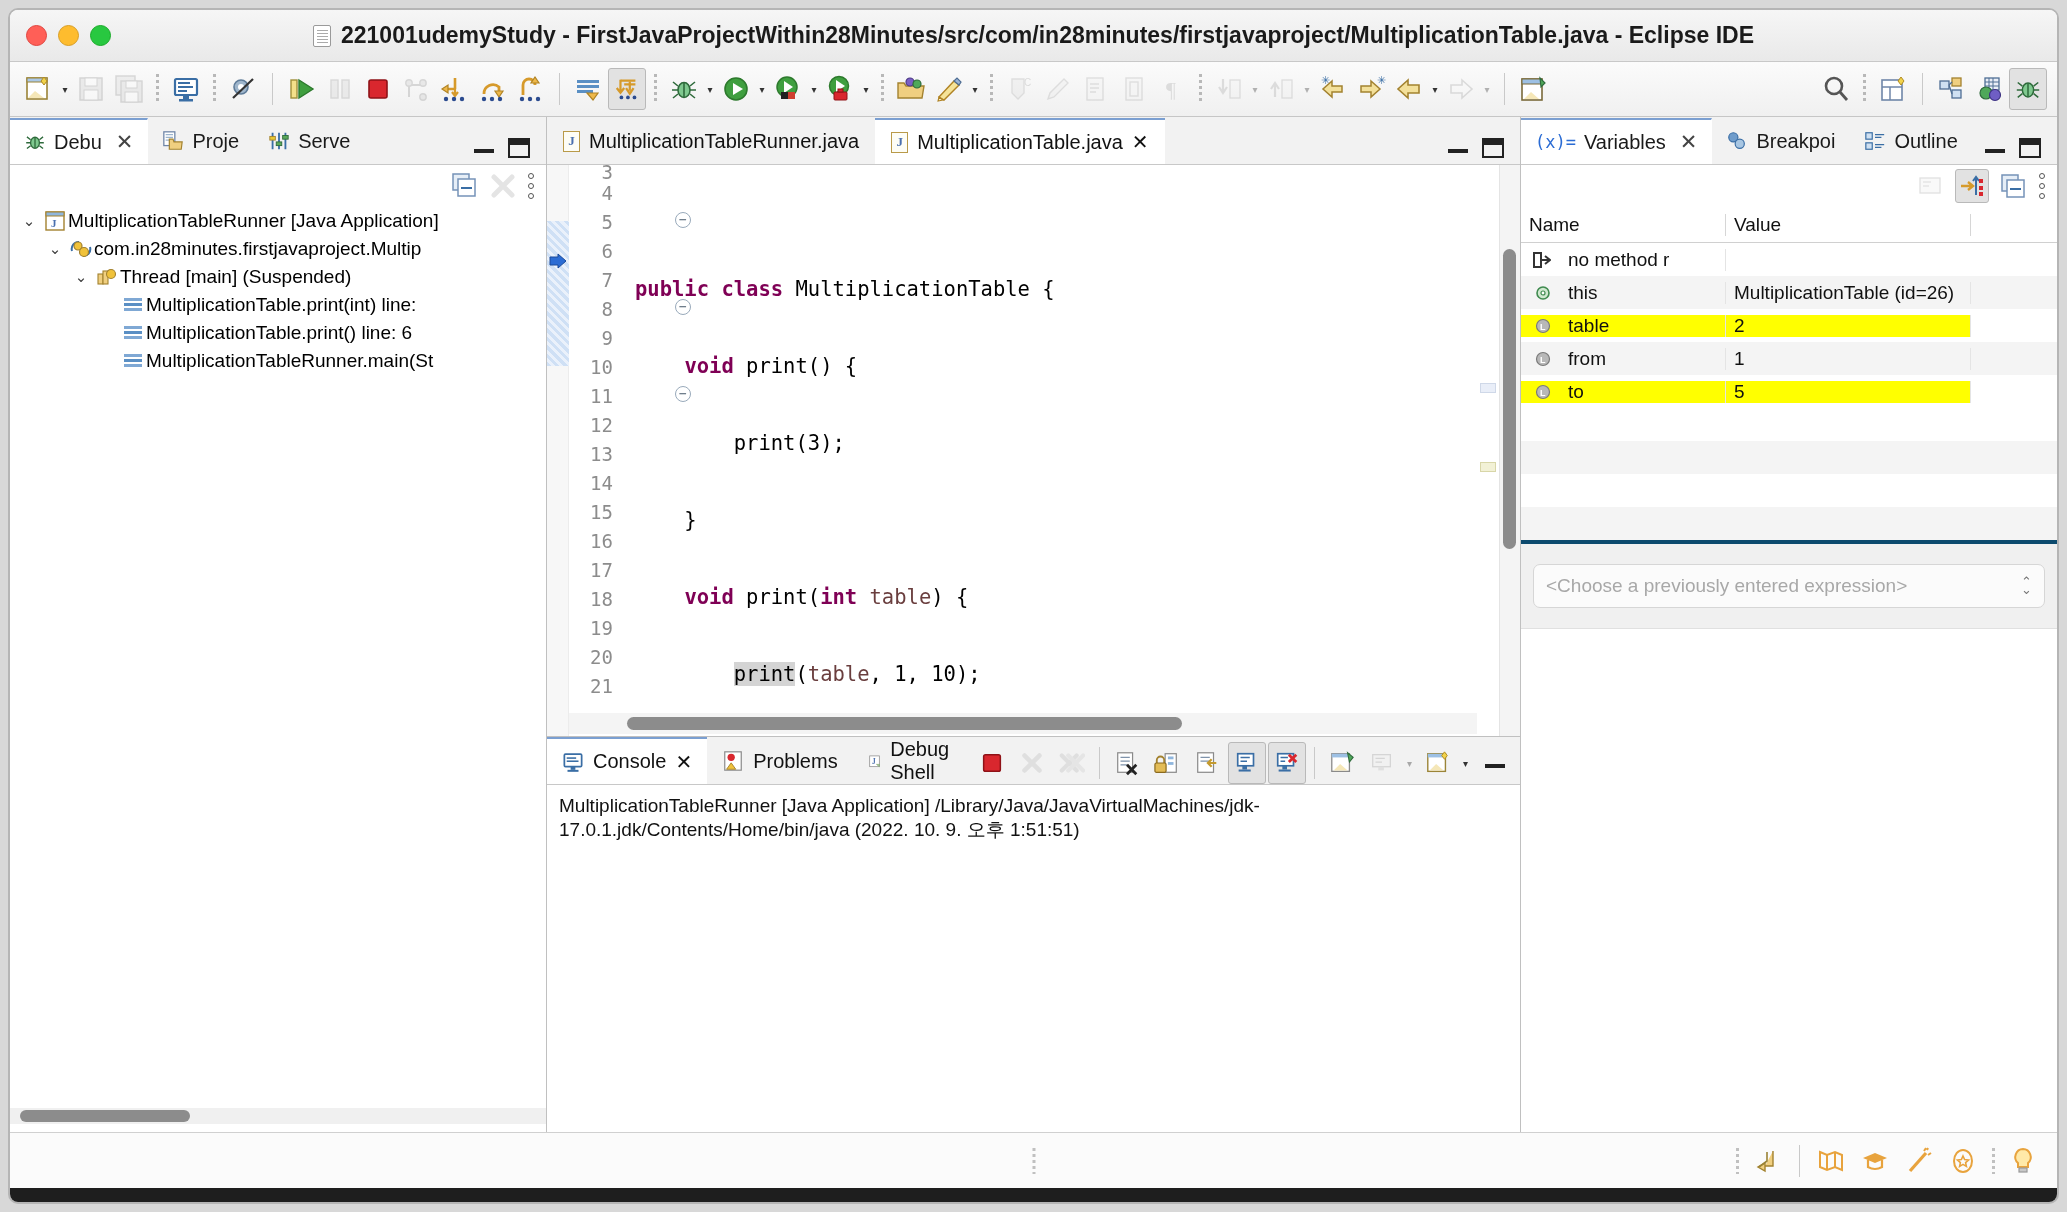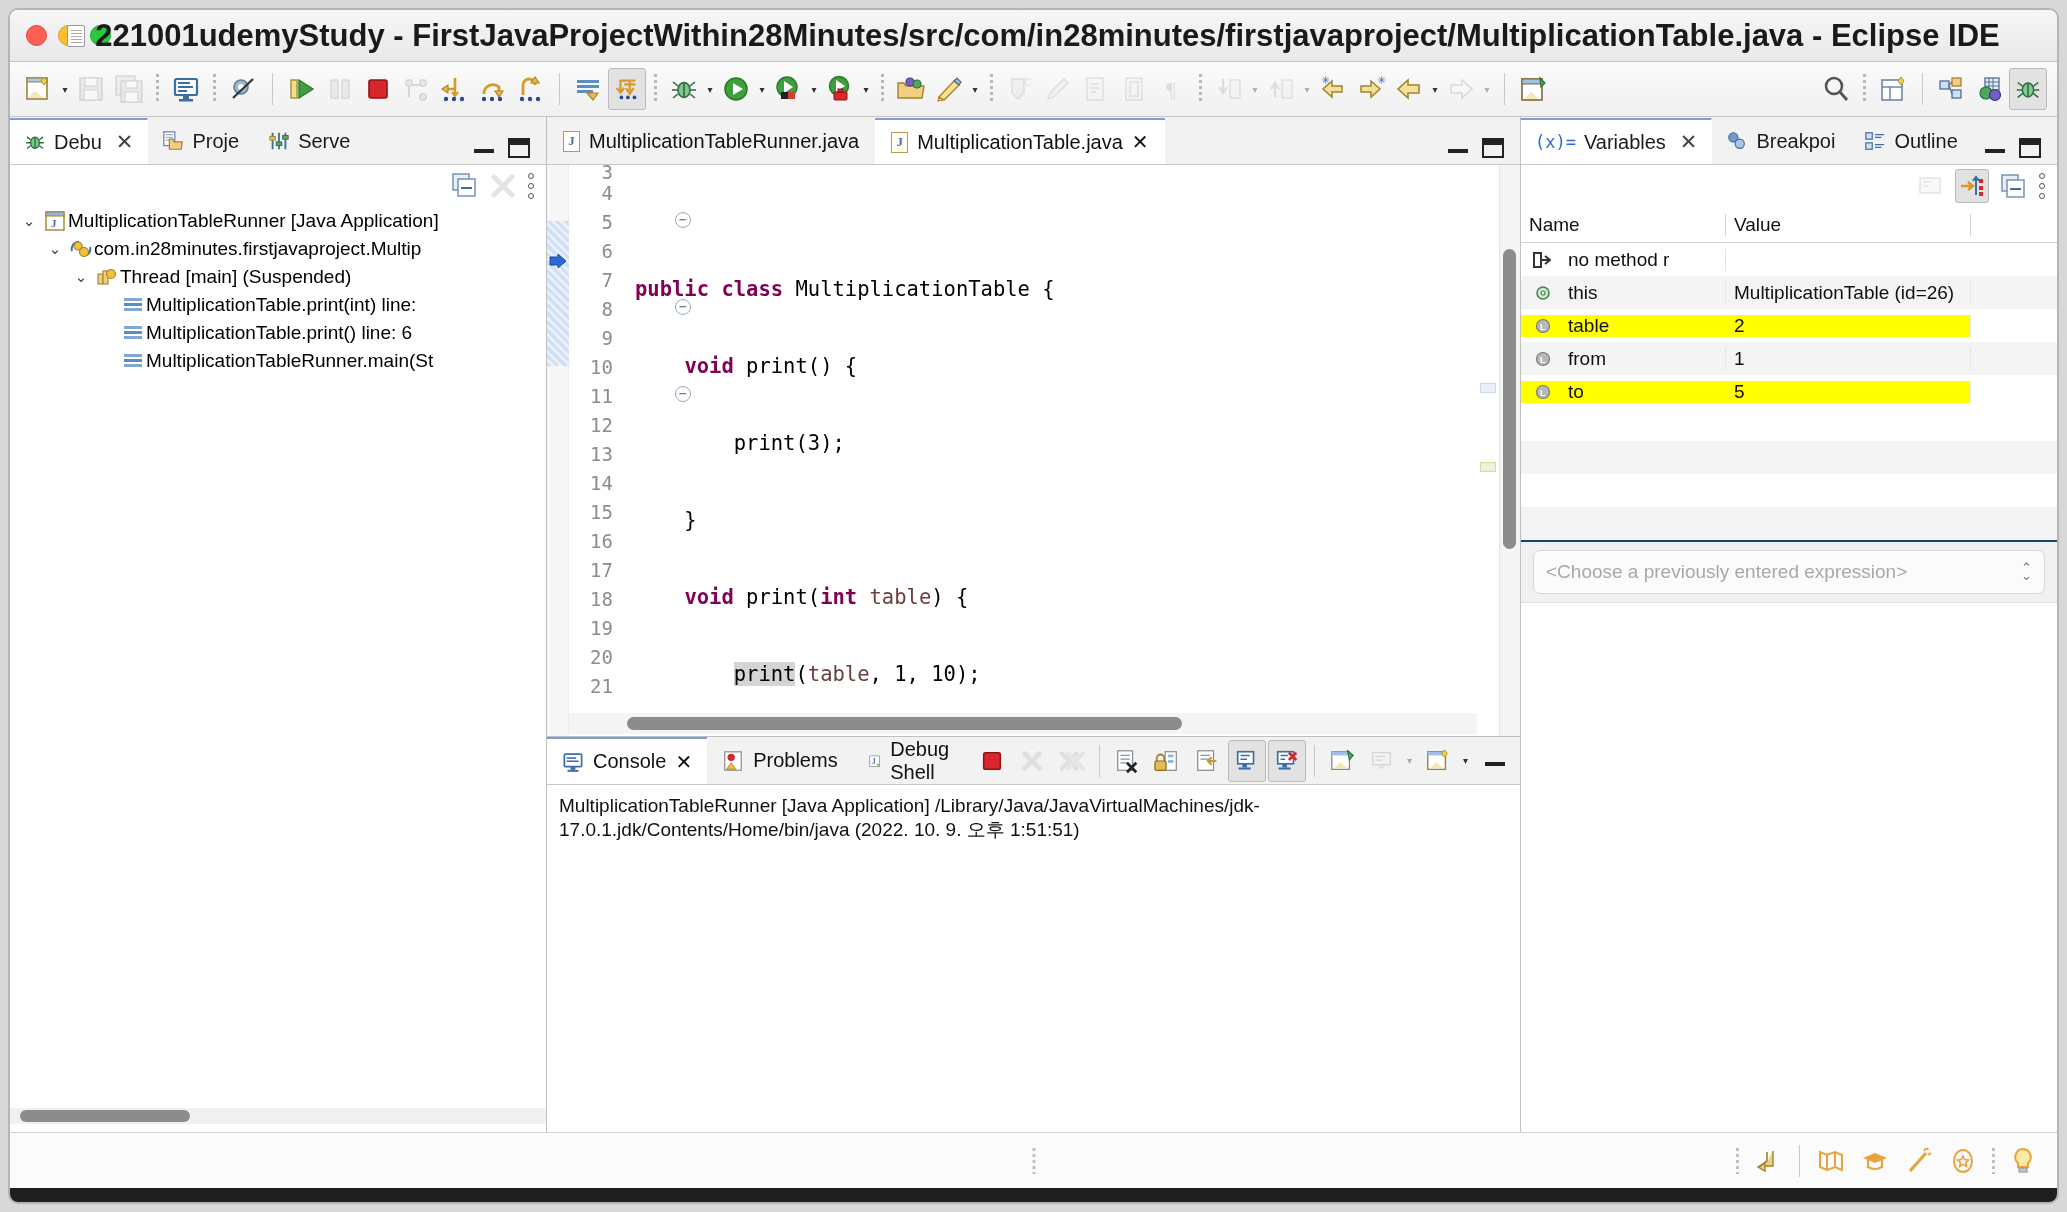--- a/index.html
+++ b/index.html
@@ -40,21 +40,21 @@
   .title-icon {
     width: 18px; height: 22px; background: #fff;
     border: 1px solid #9a9a9a; border-radius: 2px;
     position: relative;
   }
   .title-icon::before {
     content: ""; position: absolute; left: 3px; top: 4px;
     width: 11px; height: 1px; background: #aaa;
     box-shadow: 0 3px 0 #aaa, 0 6px 0 #aaa, 0 9px 0 #aaa, 0 12px 0 #aaa;
   }
-  .title-text { font-size: 31px; font-weight: bold; color: #1a1a1a; white-space: nowrap; }
+  .title-text { font-size: 23px; font-weight: bold; color: #1a1a1a; white-space: nowrap; }
 
   
   .toolbar {
     height: 55px; flex: 0 0 55px;
     background: linear-gradient(#fbfbfb, #f0f0f0);
     border-bottom: 1px solid #c6c6c6;
     display: flex; align-items: center; padding: 0 10px;
     gap: 0px;
   }
   .tb-item {
@@ -145,21 +145,21 @@
                background: #8c8c8c; border-radius: 7px; }
   .vtrack-e { position: absolute; right: 0; top: 0; bottom: 0; width: 21px; background: #f4f4f4;
               border-left: 1px solid #e4e4e4; }
   .ruler-col { position: absolute; right: 21px; top: 0; bottom: 0; width: 22px; background: #fff;}
   .hscroll-e { position: absolute; left: 80px; bottom: 6px; width: 555px; height: 13px;
                background: #8c8c8c; border-radius: 7px; }
   .htrack-e { position: absolute; left: 22px; right: 43px; bottom: 2px; height: 21px; background: #f4f4f4;}
 
   
   .console-area { flex: 1 1 auto; display: flex; flex-direction: column; min-height: 0; background: #fff;}
-  .ctabs { height: 48px; flex: 0 0 48px; display: flex; align-items: center;
+  .ctabs { height: 48px; flex: 0 0 48px; display: flex; align-items: flex-end;
            background: #f2f2f2; border-bottom: 1px solid #c8c8c8; }
   .ctab { height: 46px; display: flex; align-items: center; gap: 9px; padding: 0 15px;
           font-size: 20px; color: #111; }
   .ctab.active { background: #fff; border-top: 2px solid #7b9fd1; height: 47px; }
   .ctoolbar { margin-left: auto; display: flex; align-items: center; gap: 2px; padding-right: 12px; }
   .console-out { flex: 1 1 auto; background: #fff; padding: 10px 12px; font-size: 19px;
                  color: #111; overflow: hidden; position: relative;}
 
   
   .right-panel { width: 537px; flex: 0 0 537px; display: flex; flex-direction: column;
@@ -169,21 +169,21 @@
   .vcol-name { width: 205px; flex: 0 0 205px; padding-left: 8px; border-right: 1px solid #d6d6d6; }
   .vcol-val { flex: 1 1 auto; padding-left: 8px; border-right: 1px solid #d6d6d6;}
   .vcol-pad { width: 86px; flex: 0 0 86px; }
   .vrow { height: 33px; display: flex; align-items: center; font-size: 19px; color: #111; }
   .vrow .nm { width: 205px; flex: 0 0 205px; display:flex; align-items:center; gap: 17px;
               padding-left: 34px; border-right: 1px solid #e4e4e4;}
   .vrow .vl { flex: 1 1 auto; padding-left: 8px; border-right: 1px solid #e4e4e4; }
   .vrow .pd { width: 86px; flex: 0 0 86px; }
   .vrow.alt { background: #f4f4f4; }
   .vrow.hl .nm, .vrow.hl .vl { background: #ffff00; }
-  .detail { flex: 0 0 auto; background: #f0f0f0; padding: 8px 12px; border-top: 2px solid #0c4a6e;}
+  .detail { flex: 0 0 auto; background: #f0f0f0; padding: 20px 12px; border-top: 4px solid #0c4a6e;}
   .expr-box { height: 44px; background: #fbfbfb; border: 1px solid #d6d6d6; border-radius: 7px;
               display: flex; align-items: center; padding: 0 12px; font-size: 19px; color: #a8a8a8; }
   .stepper { margin-left: auto; display: flex; flex-direction: column; line-height: 8px;
              font-size: 13px; color: #777; }
   .detail-blank { flex: 1 1 auto; background: #fff; border-top: 1px solid #e0e0e0; }
 
   
   .statusbar { height: 56px; flex: 0 0 56px; background: #fbfbfb; border-top: 1px solid #d0d0d0;
                display: flex; align-items: center; position: relative; }
   .sb-dots { width: 3px; height: 26px;

